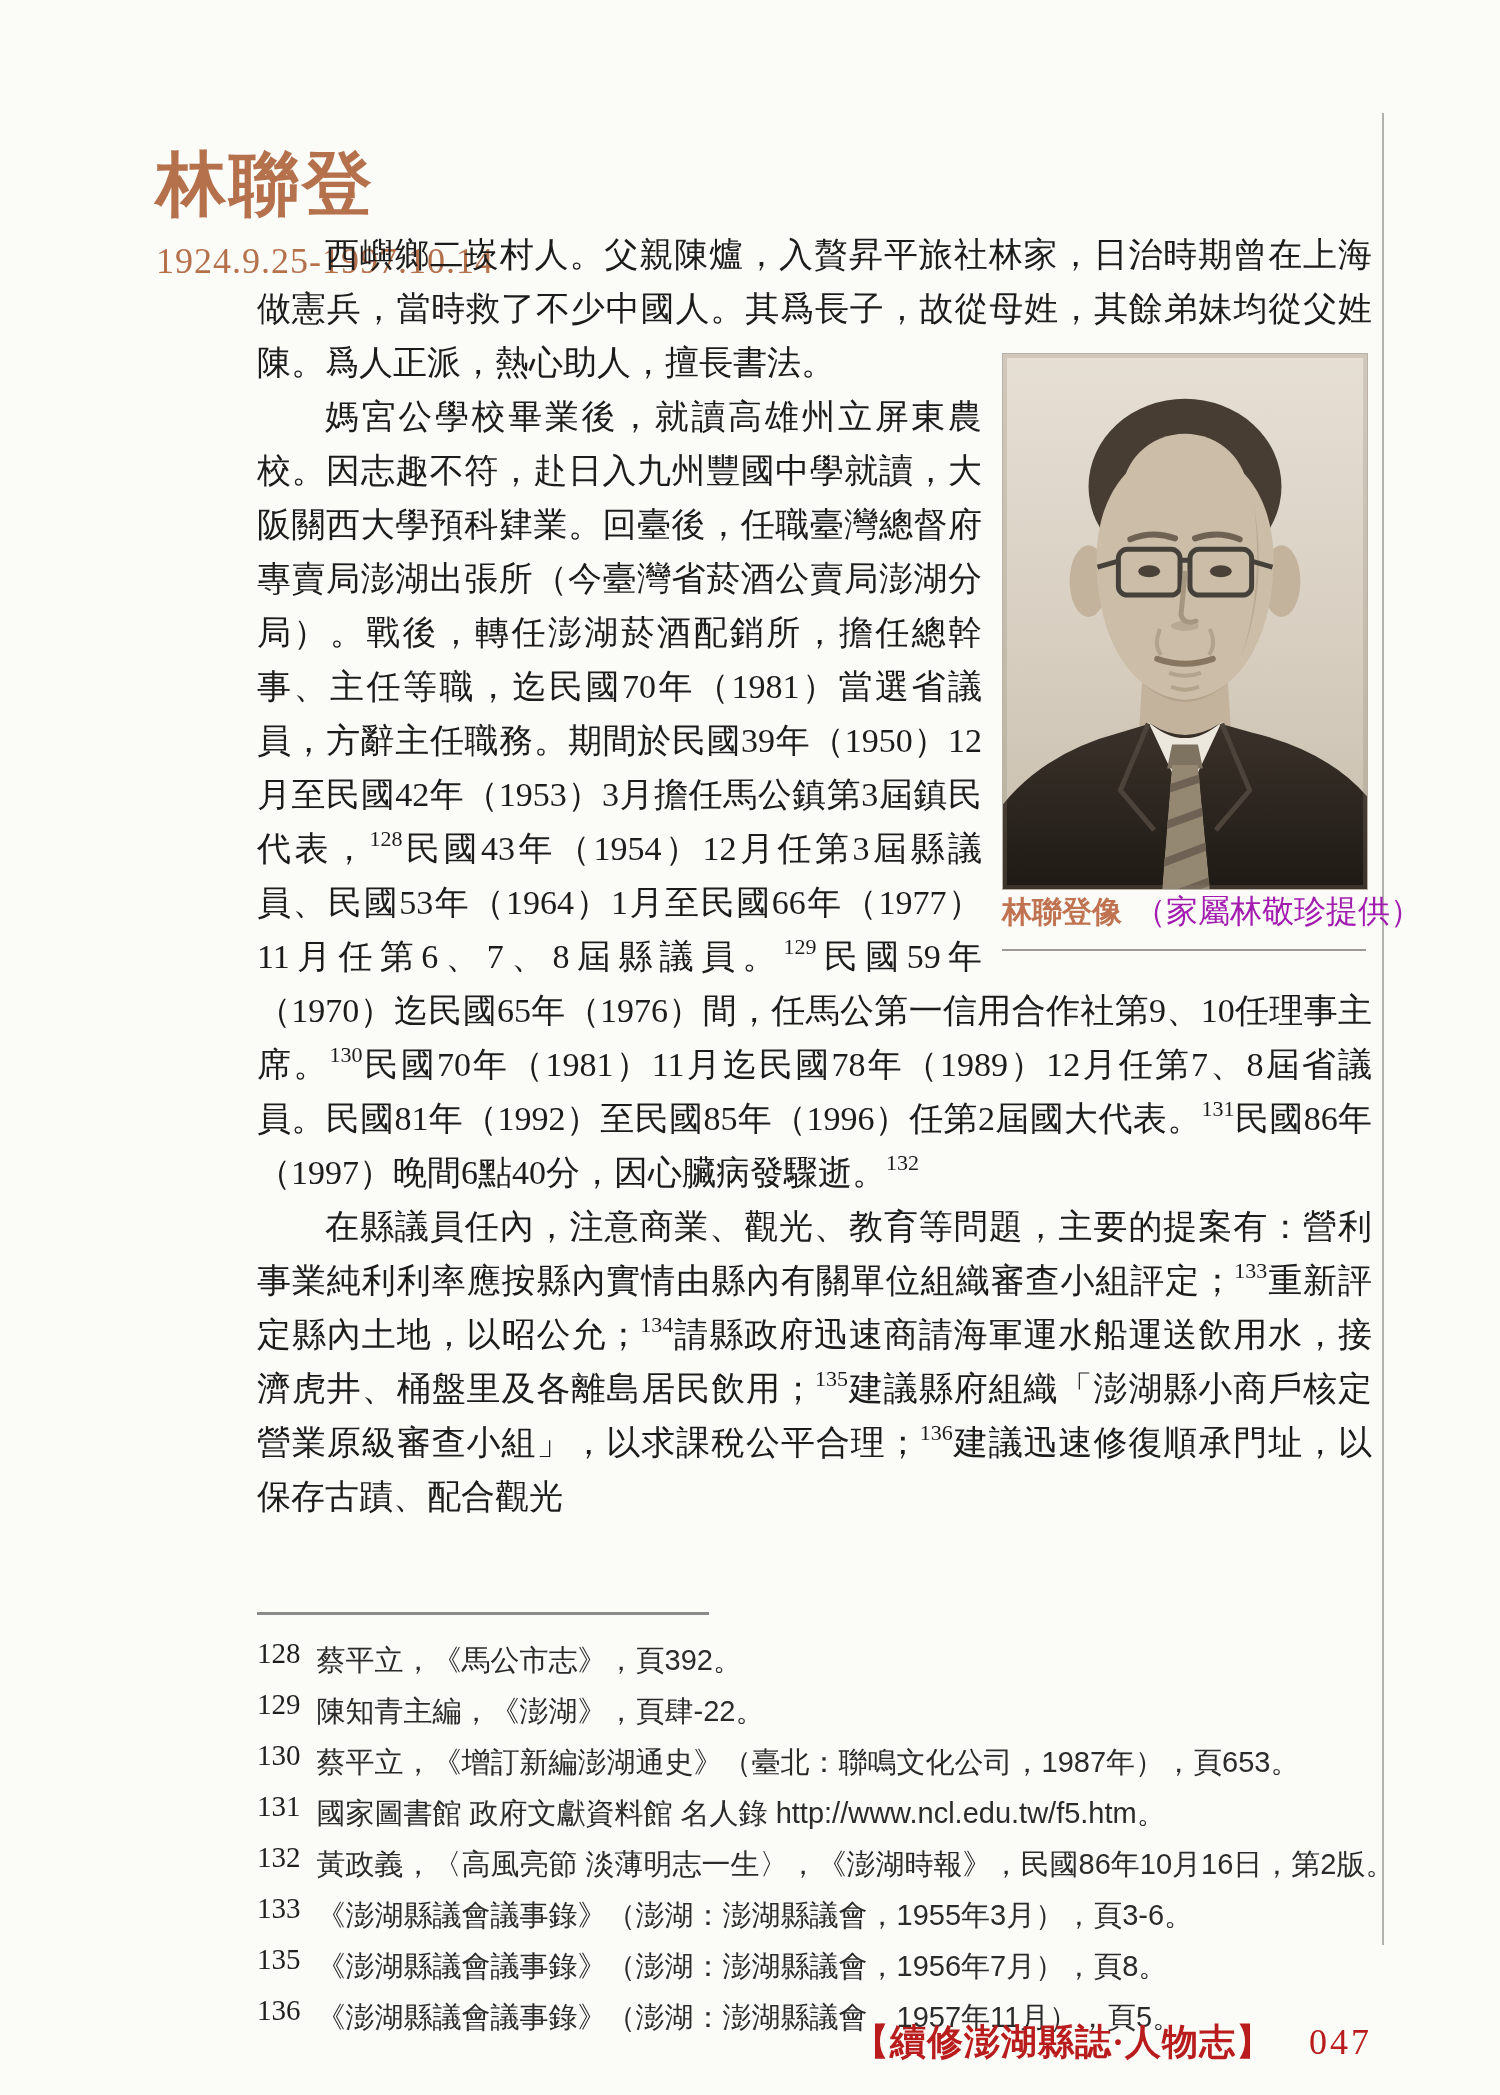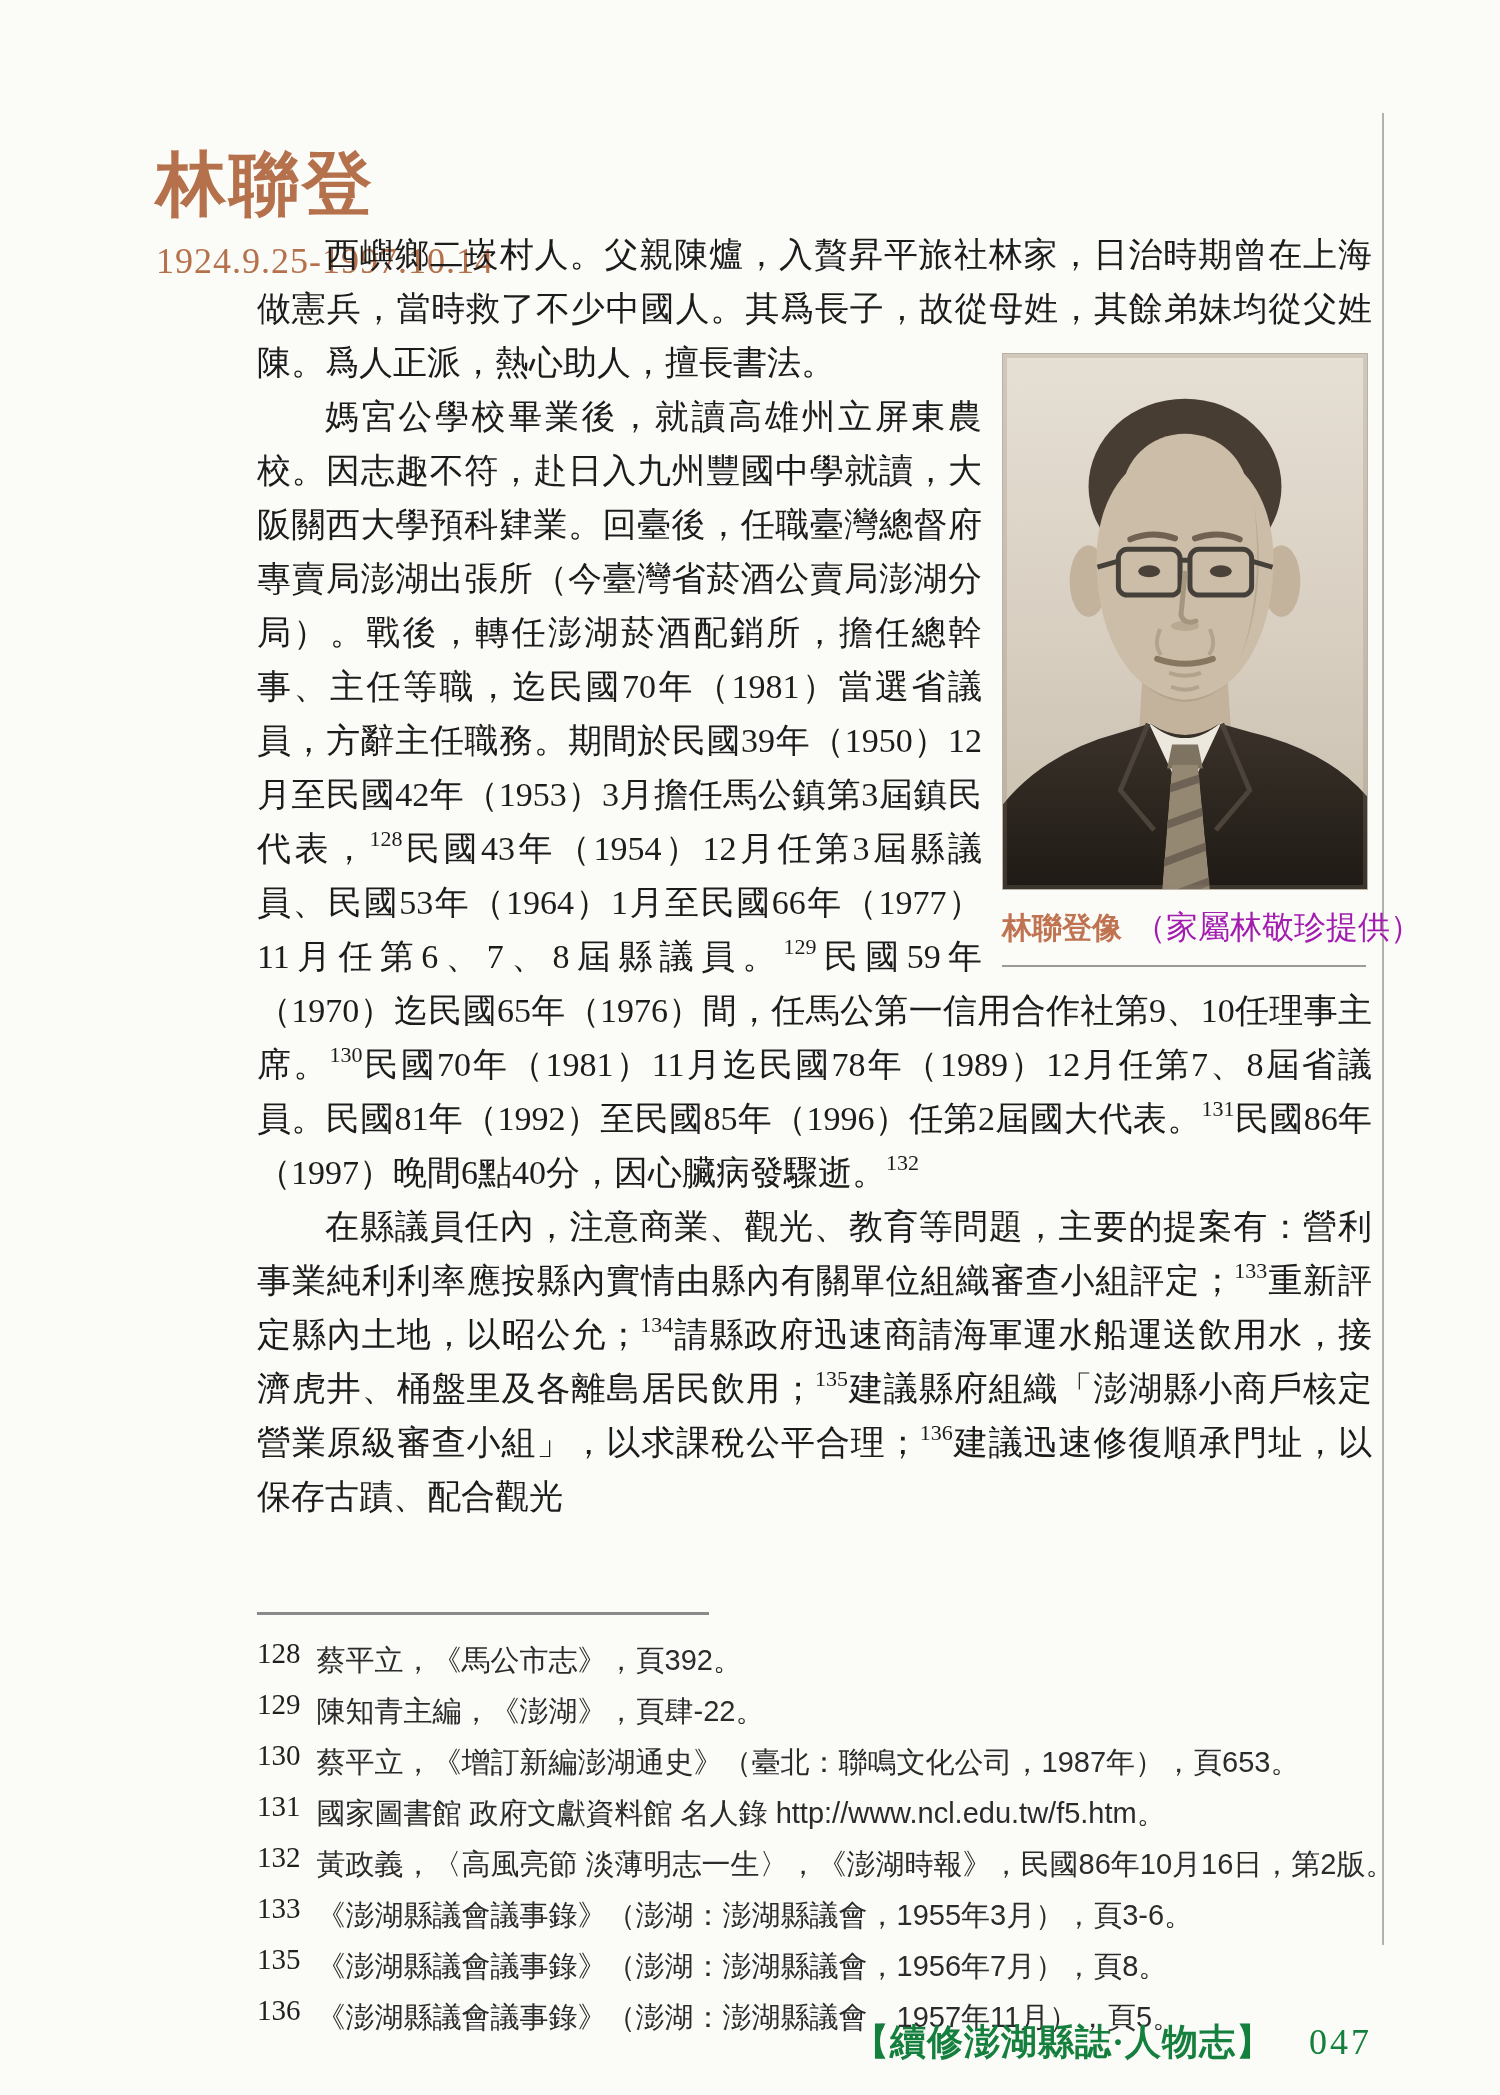--- a/index.html
+++ b/index.html
@@ -52,21 +52,21 @@
   
   .photo-block { position:absolute; left:1002px; top:353px; width:366px; margin:0; }
   .photo {
     width:366px; height:537px;
     border:1px solid #b9b1a4; box-sizing:border-box;
     background:#d8d1c4;
   }
   .photo svg { display:block; width:100%; height:100%; }
   .caption {
     display:flex; align-items:baseline; gap:12px;
-    margin-top:16px;
+    margin-top:0;
     font-family:"Liberation Sans","DejaVu Sans",sans-serif;
     white-space:nowrap;
   }
   .cap-title { font-size:30px; font-weight:700; color:#bf7350; }
   .cap-credit { font-size:32px; color:#a21caf; }
   .caption-rule { margin-top:15px; border-top:2px solid #9d9a95; width:364px; }
 
   
   .footnotes { position:absolute; left:257px; top:1612px; width:1116px; }
   .fn-rule { width:452px; border-top:3px solid #8a8a8a; margin:0 0 16px 0; }
@@ -79,21 +79,21 @@
   .fn-num {
     font-family:"Liberation Serif","DejaVu Serif",serif;
     font-size:29px; color:#1f1f1f;
     vertical-align:7px; margin-right:16px;
   }
 
   
   .page-footer {
     position:absolute; top:2018px; right:128px;
     display:flex; align-items:baseline; gap:36px;
-    font-size:36px; color:#15803d;
+    font-size:36px; color:#b91c1c;
   }
   .page-footer .book { font-weight:700; letter-spacing:1px; }
   .page-footer .pagenum { font-weight:400; letter-spacing:3px; }
 </style>
 </head>
 <body>
 
 <div class="page">
 
   <div class="margin-rule"></div>

